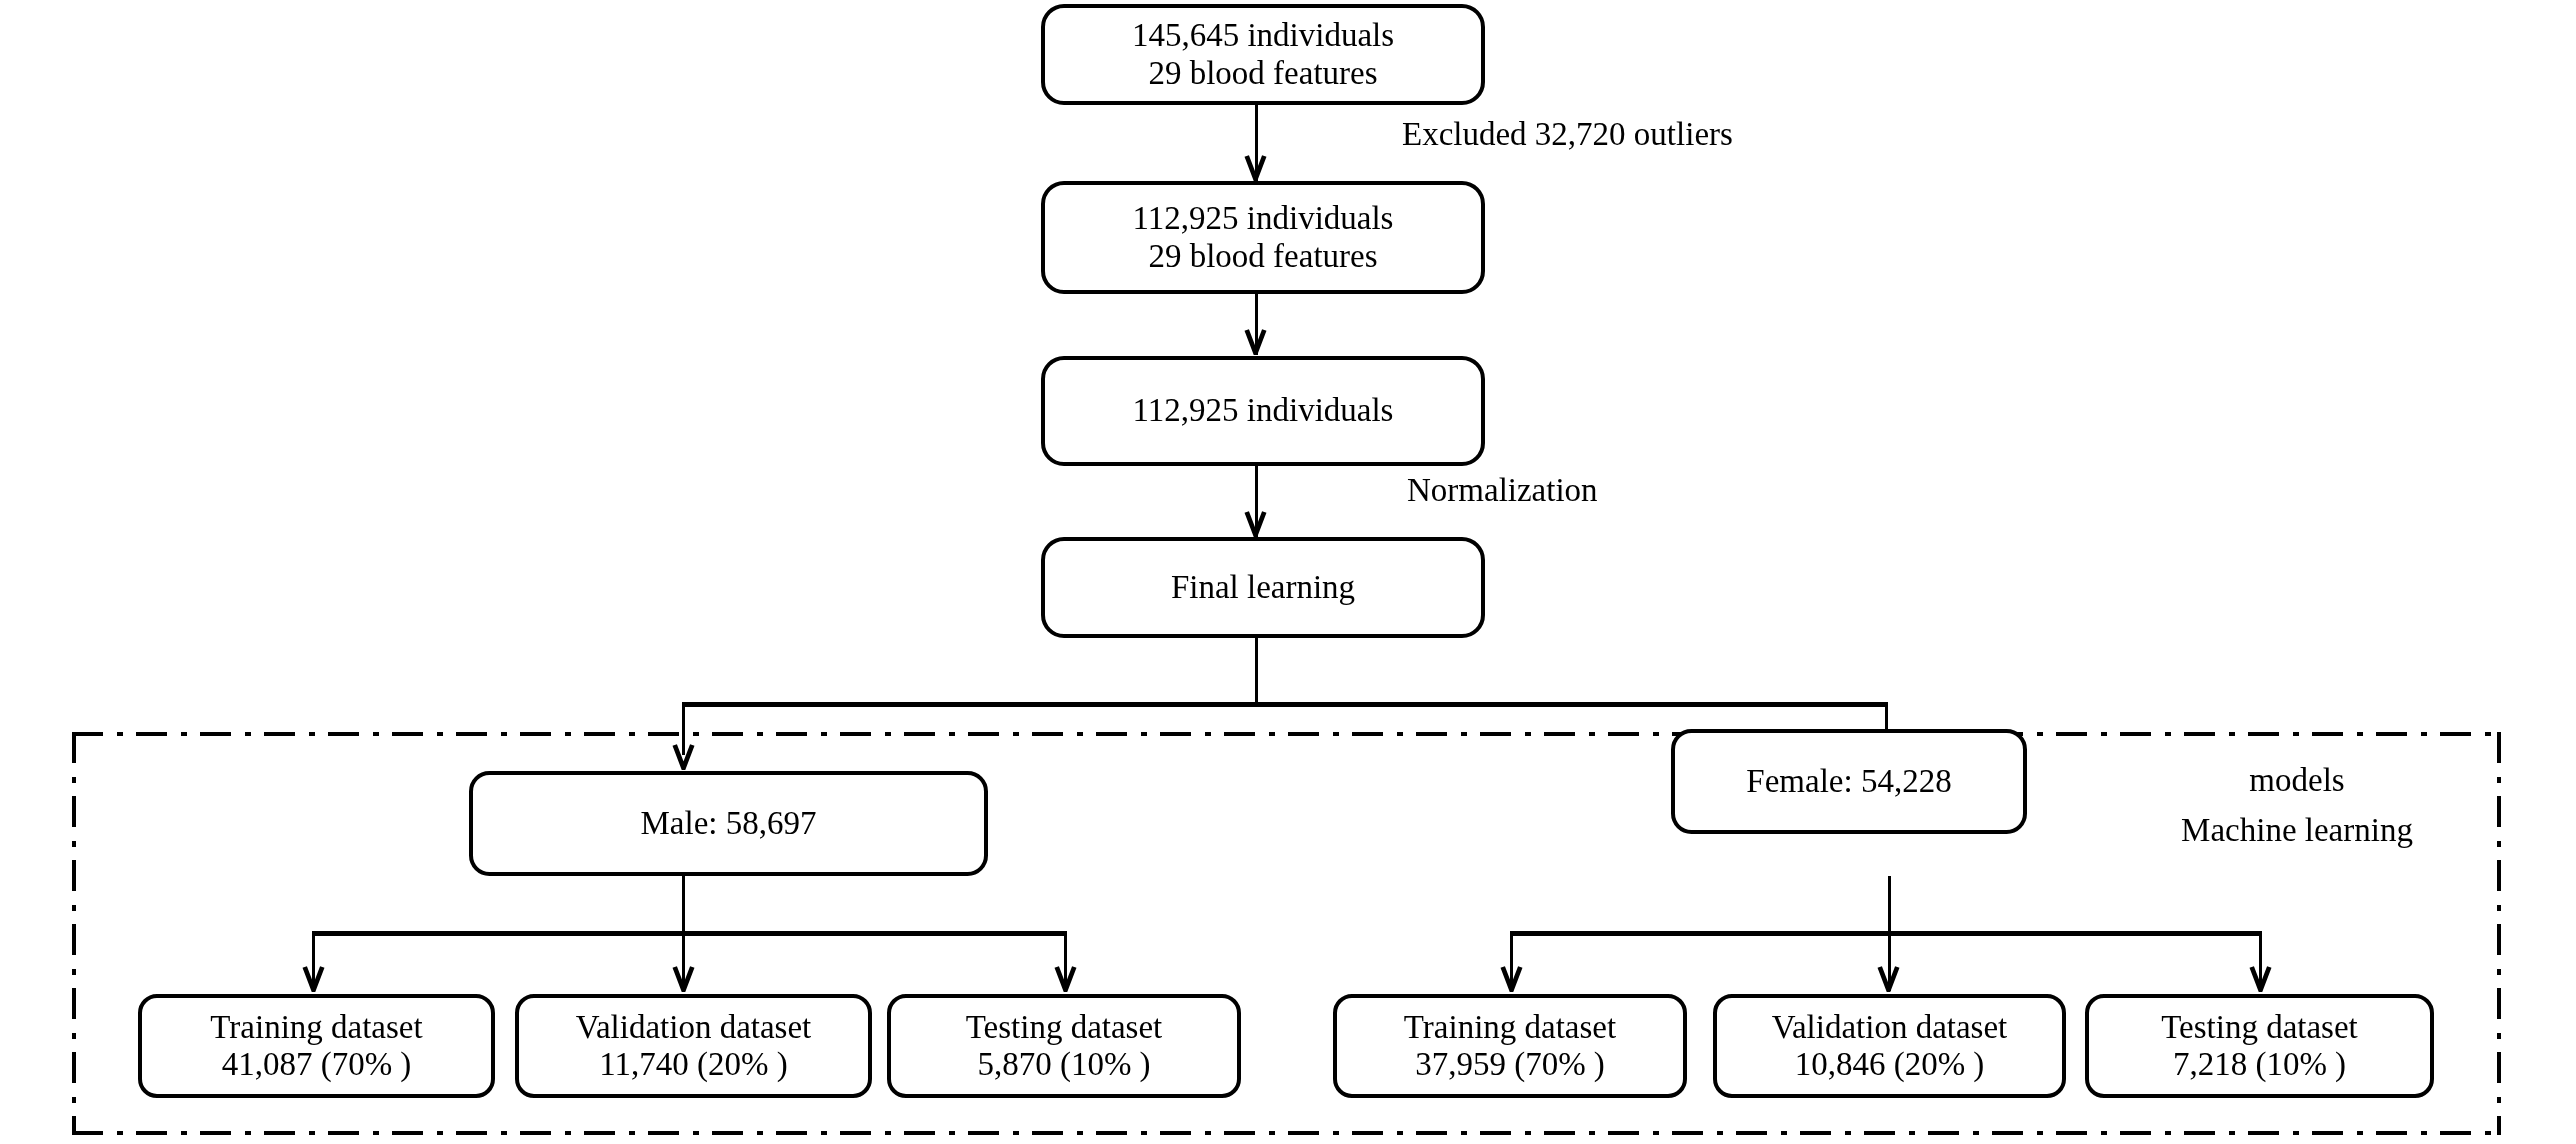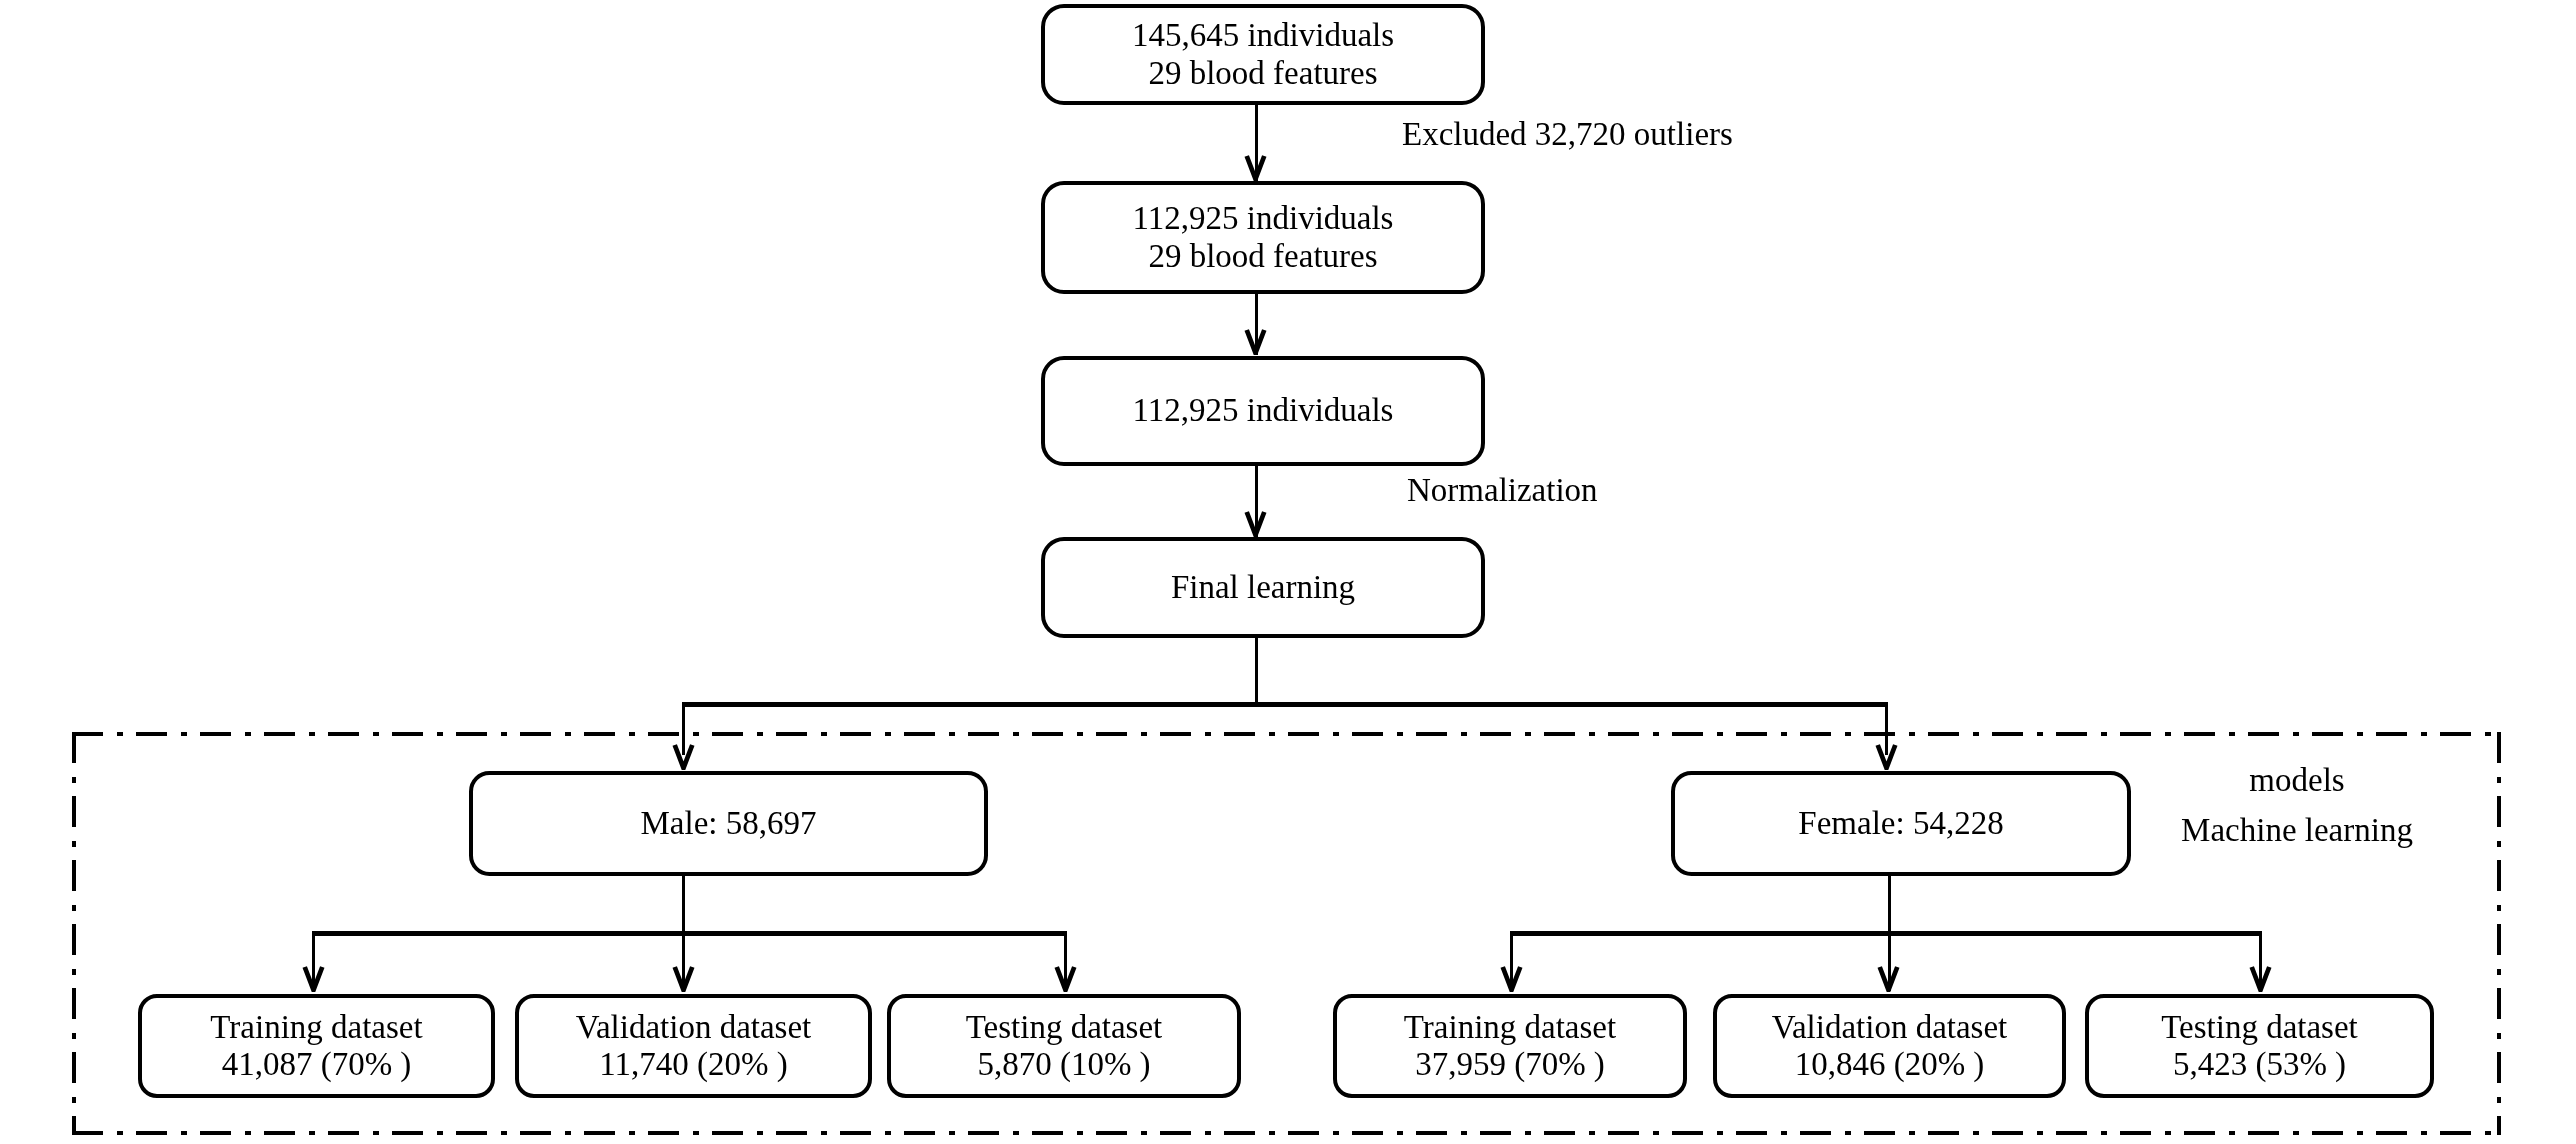--- a/index.html
+++ b/index.html
@@ -130,21 +130,21 @@
   <div class="dash-v" style="left:2497px; top:732px; height:403px;"></div>
 
   <div class="ml-label" style="left:2106px; top:755px; width:382px;">
     <div>models</div>
     <div>Machine learning</div>
   </div>
 
   <div class="box" style="left:469px; top:771px; width:519px; height:105px; border-radius:20.4px;align-items:center;">
     <span>Male: 58,697</span>
   </div>
-  <div class="box" style="left:1671px; top:771px; width:460px; height:105px; border-radius:20.4px;">
+  <div class="box" style="left:1671px; top:729px; width:356px; height:105px; border-radius:20.4px;">
     <span>Female: 54,228</span>
   </div>
 
   <div class="vline" style="left:682px; top:876px; width:3.4px; height:59px;"></div>
   <div class="hline" style="left:312px; top:931px; width:755px; height:4.8px;"></div>
   <div class="vline" style="left:312px;  top:931px; width:3.4px; height:60px;"></div>
   <div class="vline" style="left:682px; top:931px; width:3.4px; height:60px;"></div>
   <div class="vline" style="left:1064px; top:931px; width:3.4px; height:60px;"></div>
   <div class="head" style="left:302px; top:965px;">
     <svg width="23" height="27" viewBox="0 0 34 40">
@@ -199,17 +199,17 @@
   <div class="box" style="left:1333px; top:994px; width:354px; height:104px; border-radius:19px;">
     <span>Training dataset</span>
     <span>37,959 (70% )</span>
   </div>
   <div class="box" style="left:1713px; top:994px; width:353px; height:104px; border-radius:19px;">
     <span>Validation dataset</span>
     <span>10,846 (20% )</span>
   </div>
   <div class="box" style="left:2085px; top:994px; width:349px; height:104px; border-radius:19px;">
     <span>Testing dataset</span>
-    <span>5,423 (53% )</span>
+    <span>7,218 (10% )</span>
   </div>
 
 </div>
 
 
 </body></html>

